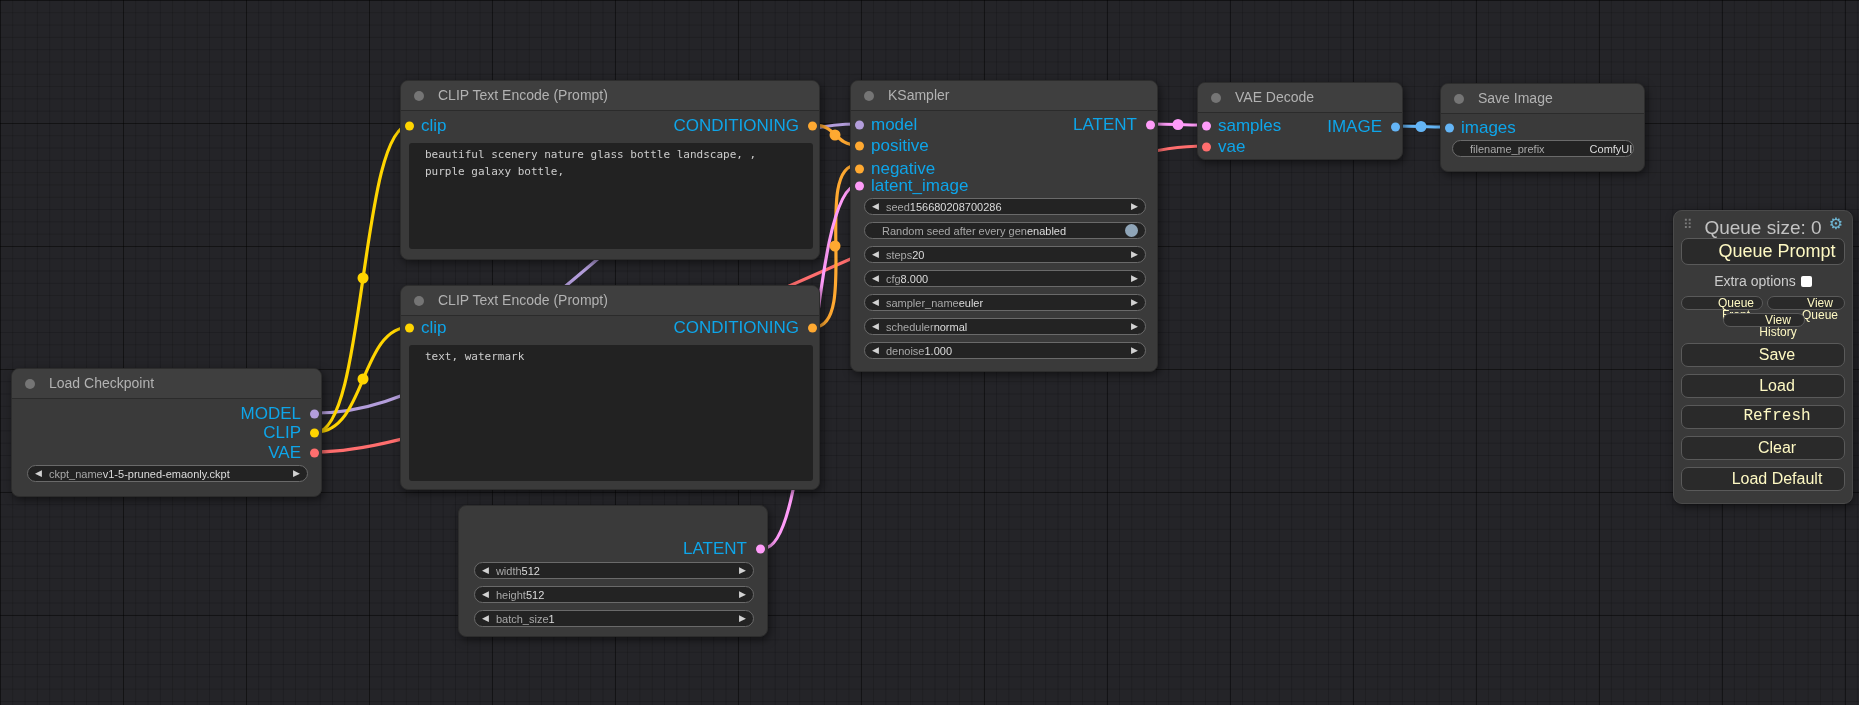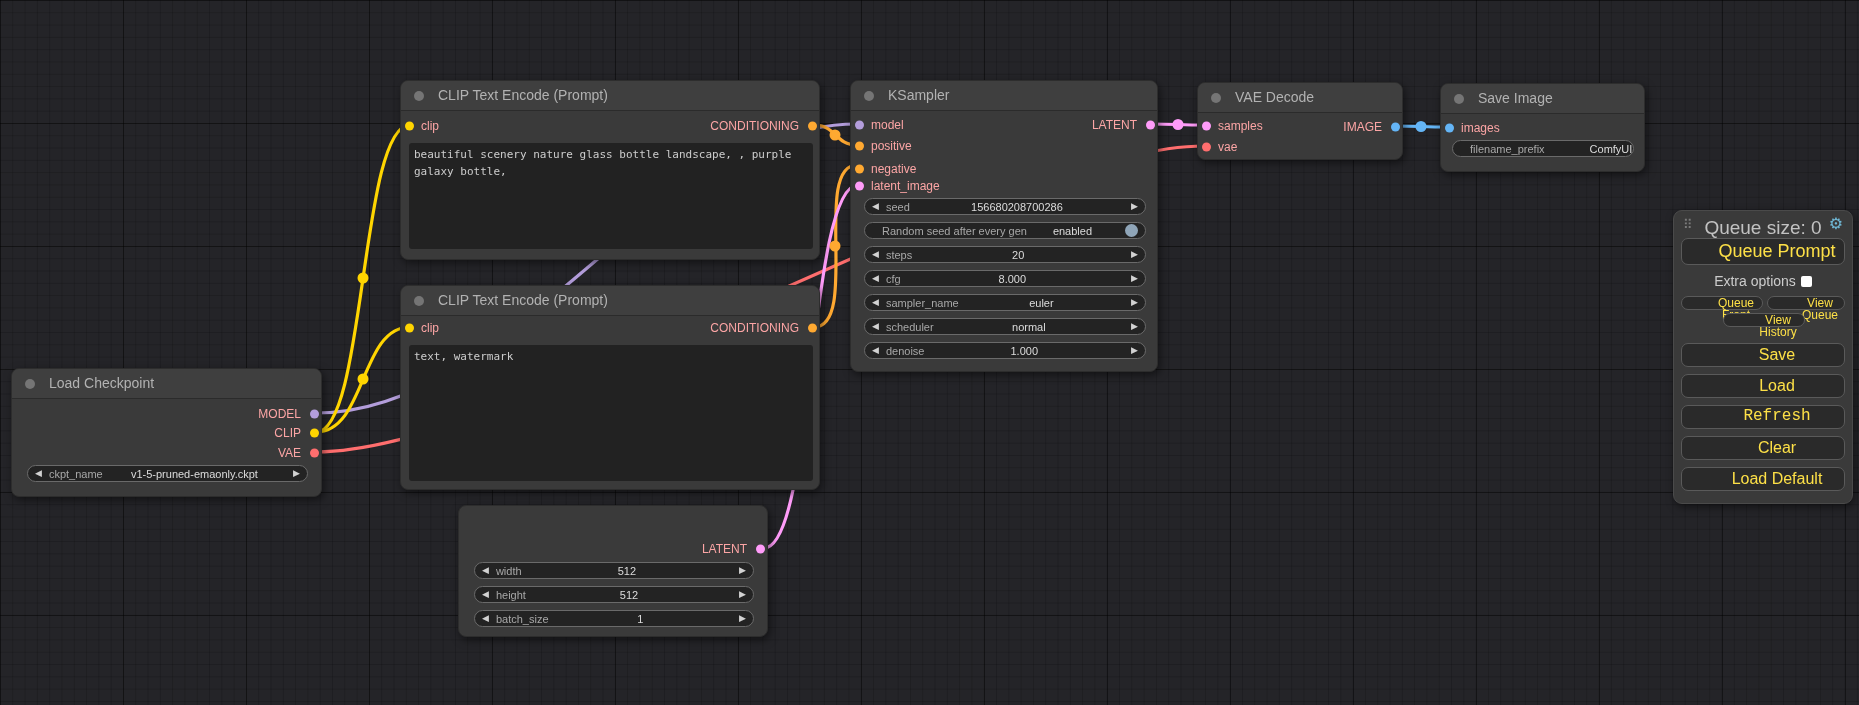--- a/index.html
+++ b/index.html
@@ -16,44 +16,44 @@
   }
   #wires{position:absolute;left:0;top:0;z-index:1;}
   #wires path{fill:none;stroke-width:3.2px;stroke-linecap:round;}
   .node{position:absolute;z-index:2;background:#3a3a3a;border:1px solid #2d2d2d;
         border-radius:8px;box-shadow:2px 3px 8px rgba(0,0,0,.5);box-sizing:border-box;}
   .ntitle{position:absolute;left:0;top:0;right:0;height:30px;background:#3f3f3f;
           border-radius:7px 7px 0 0;border-bottom:1px solid #2b2b2b;
           color:#b2b2b2;font-size:14px;line-height:29px;padding-left:37px;box-sizing:border-box;
           white-space:nowrap;overflow:hidden;}
   .ndot{position:absolute;left:13px;top:10px;width:10px;height:10px;border-radius:50%;}
-  .prow{position:absolute;left:0;right:0;height:18px;line-height:18px;font-size:12px;color:#fca5a5;}
+  .prow{position:absolute;left:0;right:0;height:18px;line-height:18px;font-size:17px;color:#0ea5e9;}
   .prow .plabel{margin-left:20px;}
   .prow.out{text-align:right;}
   .prow.out .plabel{margin-right:20px;}
   .pdot{position:absolute;top:50%;width:9px;height:9px;border-radius:50%;transform:translateY(-50%);}
   .pdot.in{left:4px;}
   .pdot.outd{right:2px;}
   .widget{position:absolute;height:17px;background:#232323;border:1px solid #6a6a6a;
           border-radius:10px;display:flex;align-items:center;font-size:11px;color:#a8a8a8;
           padding:0 7px;box-sizing:border-box;white-space:nowrap;}
   .warr{font-size:9px;color:#d2d2d2;line-height:1;}
   .wlabel{margin-left:7px;flex:0 0 auto;}
-  .wvalue{flex:1 1 auto;text-align:center;margin-right:7px;color:#dcdcdc;}
+  .wvalue{flex:1 1 auto;text-align:left;margin-right:7px;color:#dcdcdc;}
   .widget.noarr .wlabel{margin-left:10px;}
   .toggle-dot{width:13px;height:13px;border-radius:50%;flex:0 0 auto;}
   .textarea{position:absolute;background:#222;border-radius:3px;color:#cdcdcd;
-            font:11px/1.5 "DejaVu Sans Mono",monospace;padding:4px 5px;box-sizing:border-box;
+            font:11px/1.5 "DejaVu Sans Mono",monospace;padding:4px 16px;box-sizing:border-box;
             white-space:pre-wrap;overflow:hidden;}
   
   #menu{position:absolute;left:1673px;top:210px;width:180px;height:294px;z-index:3;
         background:#3a3a3a;border:1px solid #4a4a4a;border-radius:9px;
         box-shadow:2px 3px 9px rgba(0,0,0,.5);box-sizing:border-box;}
   .mbtn{position:absolute;left:7px;width:164px;background:#2a2a2a;border:1px solid #5a5a5a;
-        border-radius:7px;color:#fde047;text-align:center;box-sizing:border-box;cursor:default;padding-left:28px;}
+        border-radius:7px;color:#fef9c3;text-align:center;box-sizing:border-box;cursor:default;padding-left:28px;}
   .mbtn.big{height:24px;font-size:16px;line-height:21px;}
   .mbtn.small{height:14px;font-size:12px;line-height:12px;border-radius:8px;}
   #queue-header{position:absolute;left:0;top:6px;right:0;height:20px;color:#c2c2c2;font-size:19px;text-align:center;}
   #drag-handle{position:absolute;left:9px;top:7px;color:#7a7a7a;font-size:13px;line-height:1;}
   #gear{position:absolute;right:9px;top:5px;font-size:16px;line-height:1;}
   #extra-row{position:absolute;left:0;top:62px;right:0;height:18px;text-align:center;color:#cccccc;font-size:14px;line-height:17px;}
   #extra-checkbox{display:inline-block;width:11px;height:11px;margin-left:5px;vertical-align:-1px;border-radius:2px;}
 </style>
 </head>
 <body>

